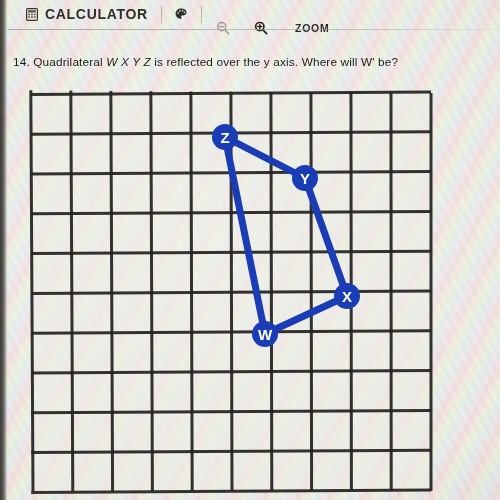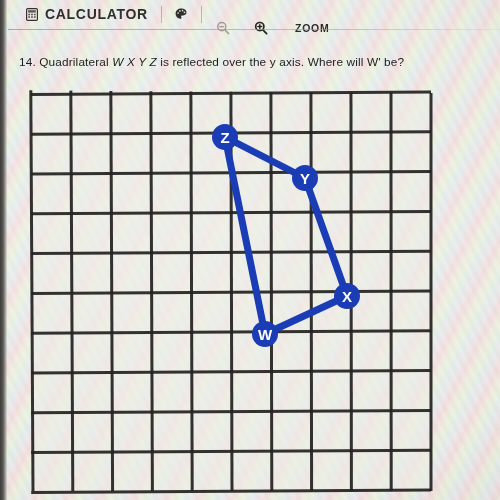--- a/index.html
+++ b/index.html
@@ -113,21 +113,21 @@
   #toolbar-divider {
     position: absolute;
     left: 8px; top: 29px;
     width: 492px; height: 1px;
     background: linear-gradient(90deg, rgba(150,148,142,0.75) 0%, rgba(160,158,150,0.55) 70%, rgba(180,178,170,0.15) 100%);
   }
 
   
   #question {
     position: absolute;
-    left: 19px;
+    left: 13px;
     top: 55px;
     width: 470px;
     font-size: 11.8px;
     color: #1d1d1c;
     letter-spacing: 0.15px;
     white-space: nowrap;
   }
   #question .vars { font-style: italic; }
 
   

